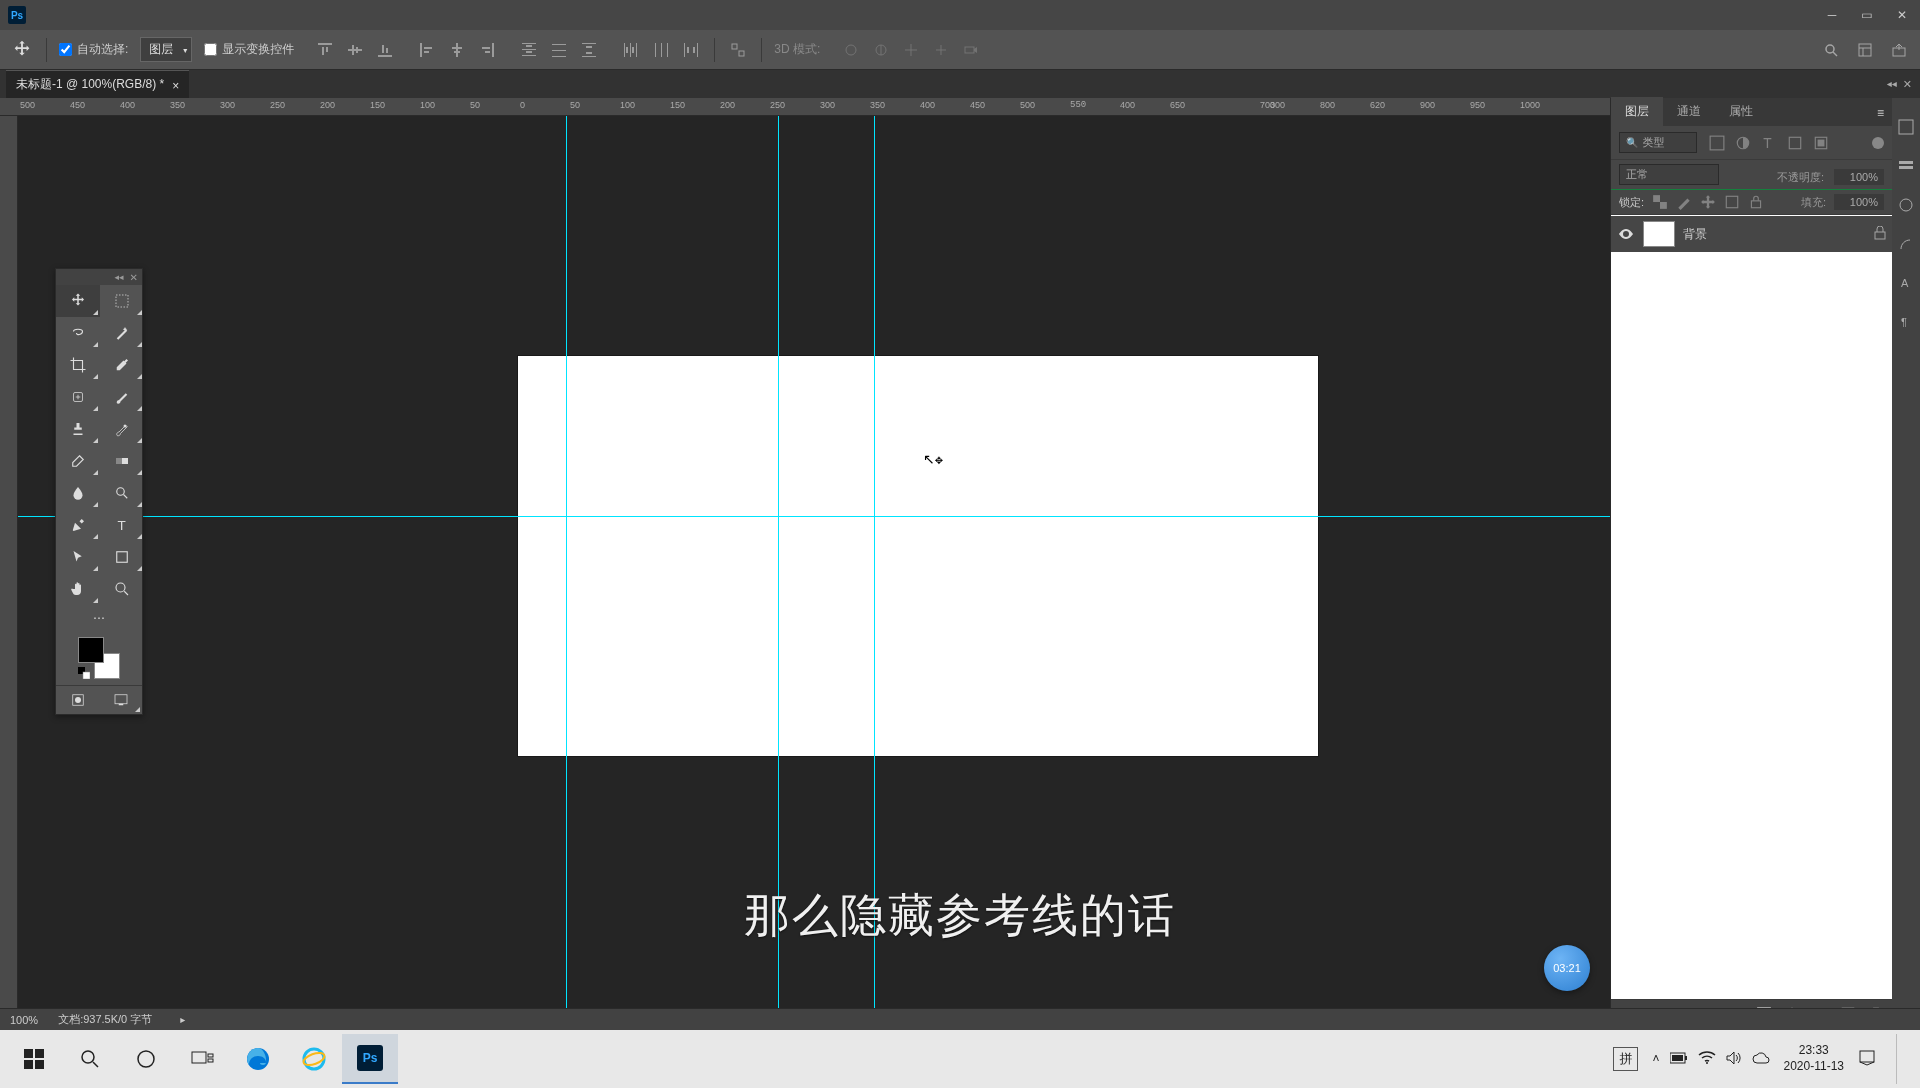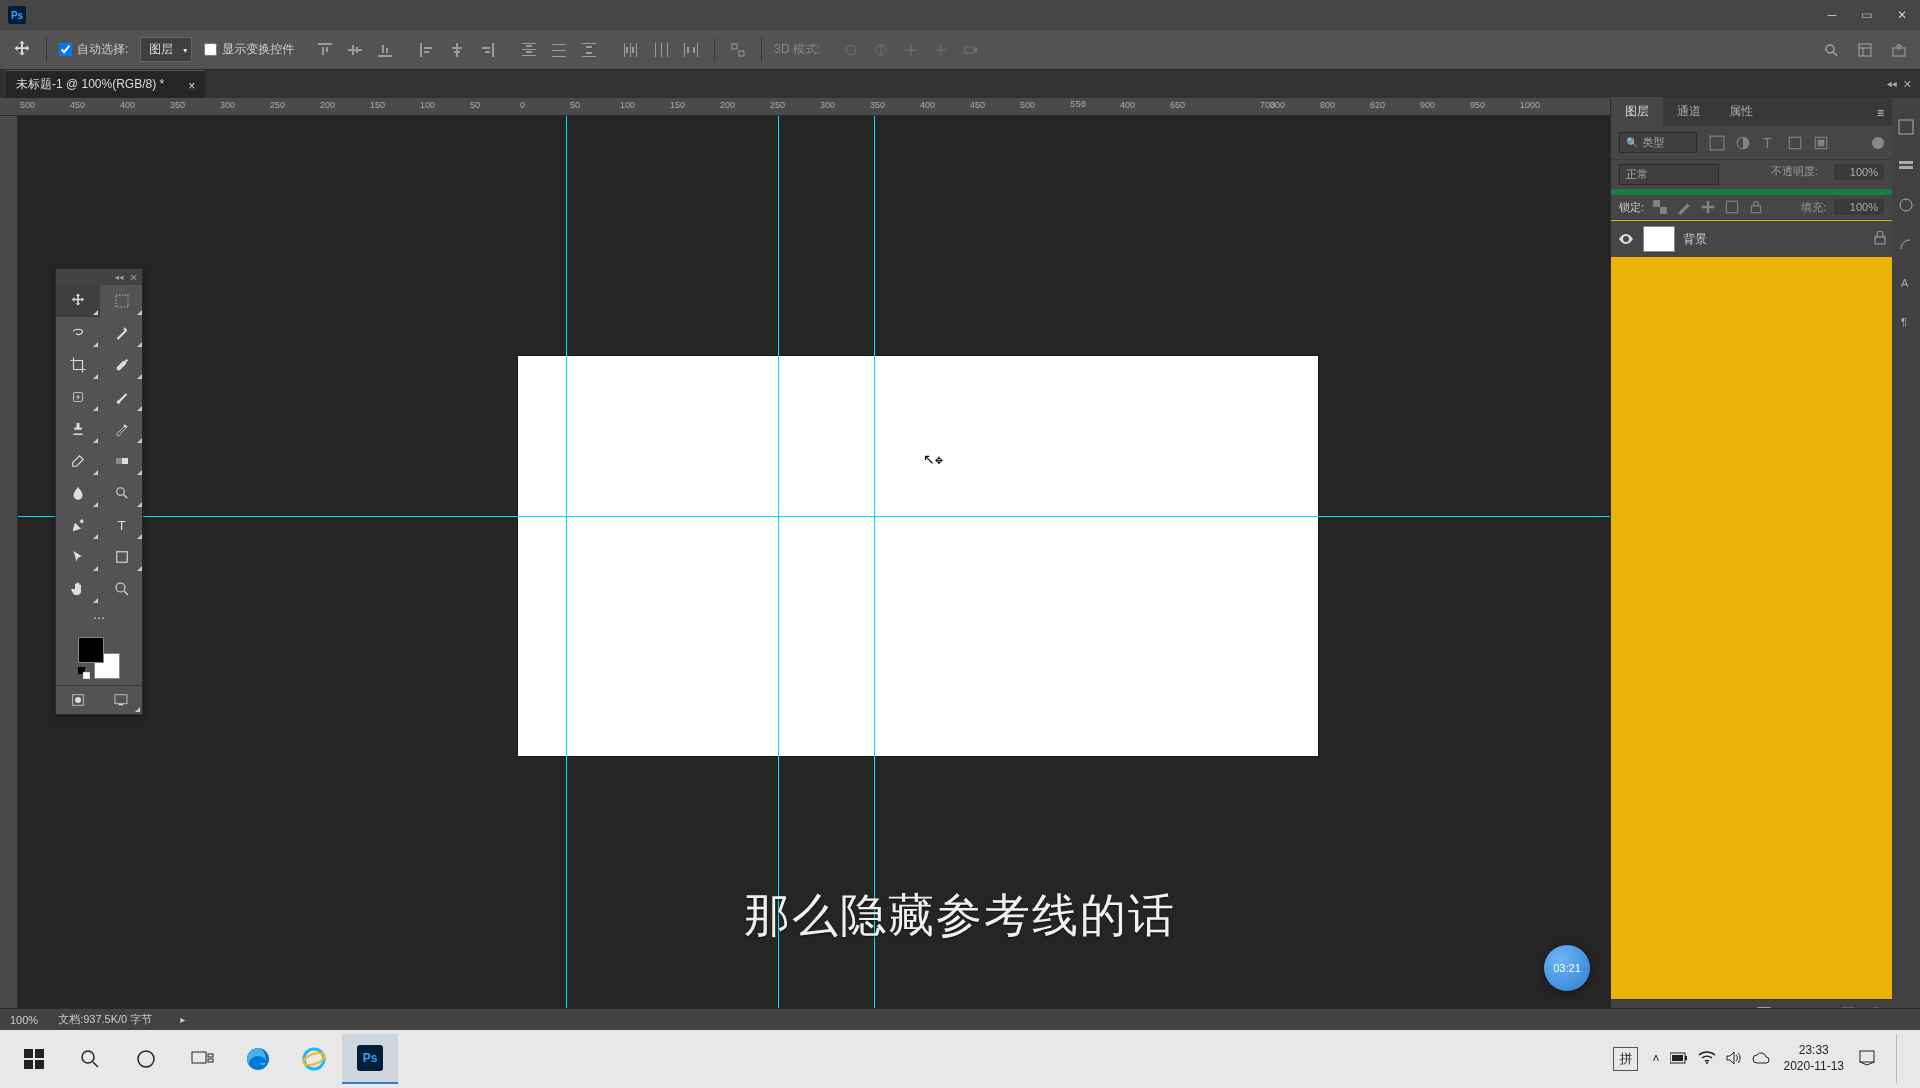--- a/index.html
+++ b/index.html
@@ -22,21 +22,21 @@
 .opt-dropdown-arrow { position: absolute; right: 4px; top: 50%; transform: translateY(-50%); font-size: 8px; }
 .align-group { display: flex; gap: 8px; margin-left: 8px; }
 .align-btn { width: 22px; height: 22px; display: flex; align-items: center; justify-content: center; opacity: 0.6; }
 .align-btn svg { width: 16px; height: 16px; }
 .opt-divider { width: 1px; height: 24px; background: #3a3a3a; }
 .opt-text-disabled { color: #888; font-size: 12px; }
 .options-right { margin-left: auto; display: flex; gap: 12px; align-items: center; }
 
 
 .doc-tabs { height: 28px; background: #323232; display: flex; align-items: center; padding-left: 6px; }
-.doc-tab { background: #252525; padding: 5px 10px; display: flex; align-items: flex-end; gap: 24px; font-size: 12px; color: #ddd; border-top: 1px solid #555; }
+.doc-tab { background: #252525; padding: 5px 10px; display: flex; align-items: flex-end; gap: 8px; font-size: 12px; color: #ddd; border-top: 1px solid #555; }
 .doc-tab-close { cursor: pointer; }
 .doc-tabs-right { margin-left: auto; display: flex; gap: 6px; padding-right: 8px; }
 
 
 .main-area { display: flex; height: 930px; position: relative; }
 
 
 .canvas-region { flex: 1; position: relative; background: #252525; overflow: hidden; }
 .ruler-h { height: 18px; background: #4a4a4a; position: relative; border-bottom: 1px solid #2a2a2a; overflow: hidden; }
 .ruler-tick { position: absolute; top: 2px; font-size: 9px; color: #aaa; }
@@ -69,28 +69,28 @@
 .right-main { flex: 1; background: #464646; display: flex; flex-direction: column; }
 .panel-tabs { display: flex; background: #383838; height: 28px; align-items: flex-end; }
 .panel-tab { padding: 6px 14px; font-size: 12px; color: #aaa; cursor: pointer; }
 .panel-tab.active { background: #464646; color: #ddd; }
 .panel-menu-btn { margin-left: auto; padding: 6px 8px; cursor: pointer; }
 .layers-filter { display: flex; align-items: center; gap: 6px; padding: 6px 8px; border-bottom: 1px solid #3a3a3a; }
 .filter-select { background: #3f3f3f; border: 1px solid #2a2a2a; padding: 2px 6px; font-size: 11px; color: #aaa; flex: 0 0 78px; display: flex; align-items: center; gap: 4px; }
 .filter-icons { display: flex; gap: 10px; margin-left: 6px; }
 .filter-ic { width: 16px; height: 16px; opacity: 0.6; display: flex; align-items: center; justify-content: center; }
 .filter-toggle { margin-left: auto; width: 12px; height: 12px; border-radius: 50%; background: #888; }
-.layers-mode { display: flex; align-items: flex-start; padding: 4px 8px; gap: 16px; border-bottom: 6px solid #15803d; font-size: 11px; }
+.layers-mode { display: flex; align-items: flex-end; padding: 4px 8px; gap: 10px; border-bottom: 1px solid #15803d; font-size: 11px; }
 .mode-select { background: #3f3f3f; border: 1px solid #2a2a2a; padding: 2px 6px; flex: 0 0 100px; color: #aaa; }
 .mode-label { color: #999; margin-left: auto; }
 .mode-val { background: #3a3a3a; padding: 2px 6px; width: 50px; text-align: right; color: #aaa; }
 .layers-lock { display: flex; align-items: center; padding: 4px 8px; gap: 8px; border-bottom: 1px solid #3a3a3a; font-size: 11px; }
 .lock-icons { display: flex; gap: 8px; }
 .lock-ic { width: 16px; height: 16px; opacity: 0.6; display: flex; align-items: center; justify-content: center; }
-.layers-list { flex: 1; background: #eab308; overflow: auto; }
+.layers-list { flex: 1; background: #ffffff; overflow: auto; }
 .layer-row { display: flex; align-items: center; height: 36px; background: #464646; margin: 1px 0; padding: 0 6px; gap: 8px; }
 .layer-eye { width: 18px; display: flex; justify-content: center; cursor: pointer; }
 .layer-thumb { width: 32px; height: 26px; background: #fff; border: 1px solid #888; }
 .layer-name { flex: 1; font-size: 12px; }
 .layer-lock-ic { opacity: 0.7; }
 .layers-footer { display: flex; justify-content: flex-end; align-items: center; gap: 12px; padding: 6px 8px; border-top: 1px solid #3a3a3a; background: #424242; }
 .lf-ic { width: 16px; height: 16px; opacity: 0.7; cursor: pointer; display: flex; align-items: center; justify-content: center; }
 
 
 .subtitle { position: absolute; left: 50%; transform: translateX(-50%); top: 885px; font-size: 46px; color: #f0f0f0; font-weight: 500; letter-spacing: 2px; text-shadow: 0 1px 2px rgba(0,0,0,0.6); }

